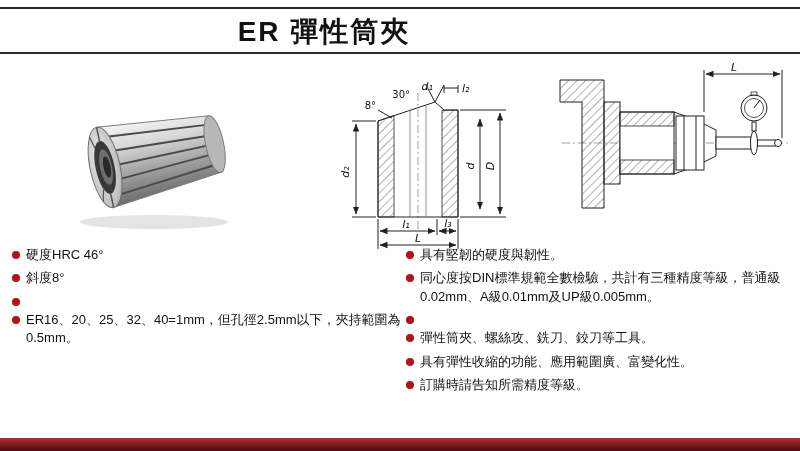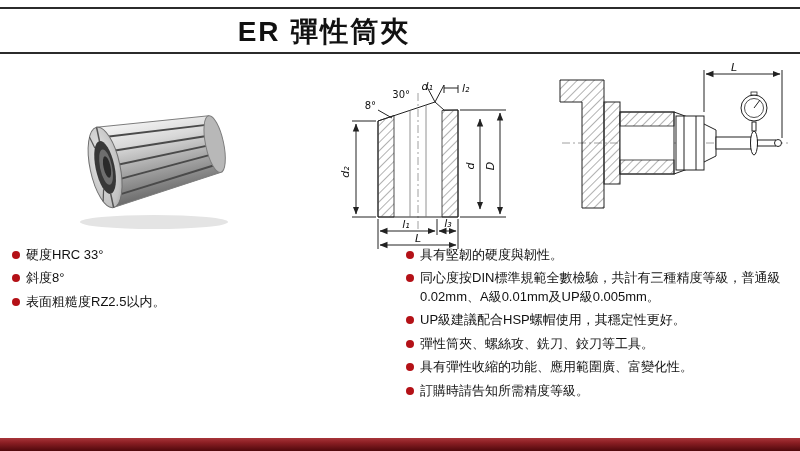--- a/index.html
+++ b/index.html
@@ -182,44 +182,46 @@
     <line class="dline" x1="156" y1="54" x2="156" y2="12"></line>
     <line class="dline" x1="234" y1="80" x2="234" y2="12"></line>
     <line class="dline" x1="158" y1="16" x2="232" y2="16" marker-start="url(#arr2)" marker-end="url(#arr2)"></line>
     <text x="186" y="13" text-anchor="middle">L</text>
   </svg>
 </div>
 
 <div class="specs" id="specs-left">
   <div class="spec-item">
     <span class="bullet"></span>
-    <span>硬度HRC 33°</span>
+    <span>硬度HRC 46°</span>
   </div>
   <div class="spec-item">
     <span class="bullet"></span>
     <span>斜度8°</span>
   </div>
   <div class="spec-item">
     <span class="bullet"></span>
-    <span>表面粗糙度RZ2.5以内。</span>
+  </div>
+  <div class="spec-item">
+    <span class="bullet"></span>
+    <span>ER16、20、25、32、40=1mm，但孔徑2.5mm以下，夾持範圍為0.5mm。</span>
   </div>
 </div>
 
 <div class="specs" id="specs-right">
   <div class="spec-item">
     <span class="bullet"></span>
     <span>具有堅韌的硬度與韌性。</span>
   </div>
   <div class="spec-item">
     <span class="bullet"></span>
     <span>同心度按DIN標準規範全數檢驗，共計有三種精度等級，普通級0.02mm、A級0.01mm及UP級0.005mm。</span>
   </div>
   <div class="spec-item">
     <span class="bullet"></span>
-    <span>UP級建議配合HSP螺帽使用，其穩定性更好。</span>
   </div>
   <div class="spec-item">
     <span class="bullet"></span>
     <span>彈性筒夾、螺絲攻、銑刀、鉸刀等工具。</span>
   </div>
   <div class="spec-item">
     <span class="bullet"></span>
     <span>具有彈性收縮的功能、應用範圍廣、富變化性。</span>
   </div>
   <div class="spec-item">

